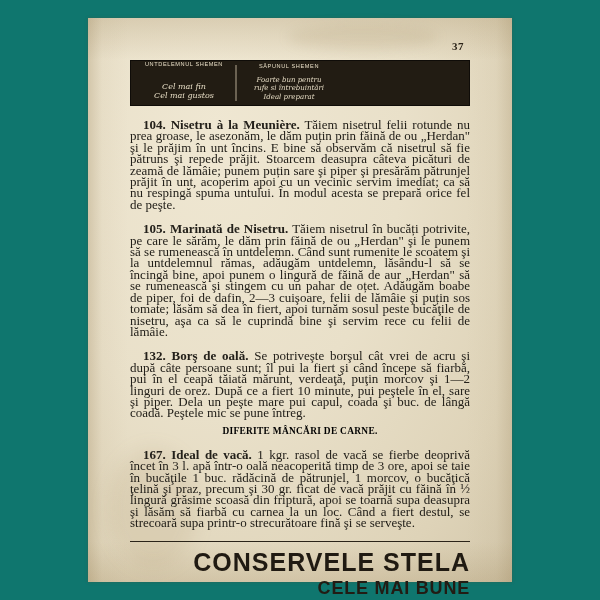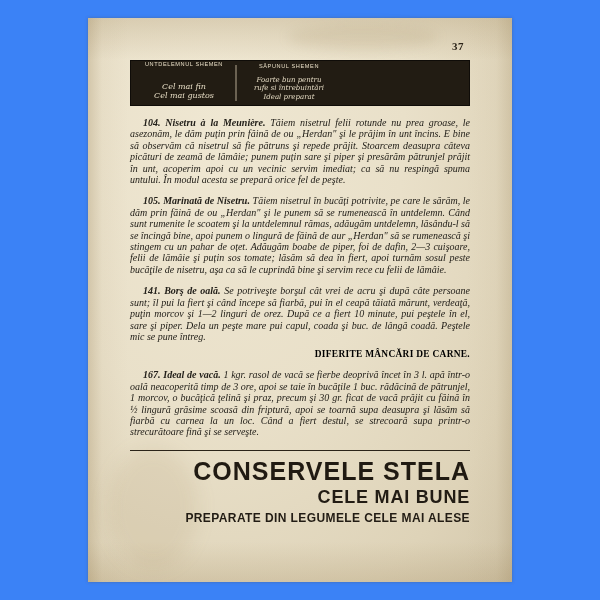--- a/index.html
+++ b/index.html
@@ -10,21 +10,21 @@
     overflow: hidden;
     background: #c9c3b4;
   }
   body {
     font-family: "Liberation Serif", serif;
   }
   .page {
     position: relative;
     width: 600px;
     height: 600px;
-    background: #3b82f6;
+    background: #0f766e;
   }
   
   .sheet {
     position: absolute;
     left: 88px;
     top: 18px;
     width: 424px;
     height: 564px;
     background:
       radial-gradient(ellipse at 30% 20%, #efe7d2 0%, #e9e0c9 45%, #ded3b8 80%, #d3c7ab 100%);
@@ -132,35 +132,34 @@
   }
   .ad-sep {
     width: 1px;
     background: #6b6252;
     margin: 4px 0;
   }
 
   
   .body-text {
     color: #23201a;
-    font-size: 10px;
+    font-size: 13px;
     line-height: 11.4px;
     text-align: justify;
-    font-style: italic;
   }
   .recipe {
     margin-bottom: 1px;
     text-indent: 13px;
   }
   .recipe .num,
   .recipe .name {
     font-weight: bold;
   }
   .section-head {
-    text-align: right;
+    text-align: center;
     font-weight: bold;
     font-size: 9.4px;
     letter-spacing: 0.3px;
     margin: 7px 0 6px 0;
   }
 
   
   .bottom-ad {
     margin-top: 12px;
     text-align: right;
@@ -230,21 +229,21 @@
           <span class="num">104.</span>
           <span class="name">Nisetru à la Meunière.</span>
           <span>Tăiem nisetrul felii rotunde nu prea groase, le asezonăm, le dăm puțin prin făină de ou „Herdan" şi le prăjim în unt încins. E bine să observăm că nisetrul să fie pătruns şi repede prăjit. Stoarcem deasupra câteva picături de zeamă de lămâie; punem puțin sare şi piper şi presărăm pătrunjel prăjit în unt, acoperim apoi cu un vecinic servim imediat; ca să nu respingă spuma untului. În modul acesta se prepară orice fel de peşte.</span>
         </p>
         <p class="recipe">
           <span class="num">105.</span>
           <span class="name">Marinată de Nisetru.</span>
           <span>Tăiem nisetrul în bucăți potrivite, pe care le sărăm, le dăm prin făină de ou „Herdan" şi le punem să se rumenească în untdelemn. Când sunt rumenite le scoatem şi la untdelemnul rămas, adăugăm untdelemn, lăsându-l să se încingă bine, apoi punem o lingură de făină de aur „Herdan" să se rumenească şi stingem cu un pahar de oțet. Adăugăm boabe de piper, foi de dafin, 2—3 cuişoare, felii de lămâie şi puțin sos tomate; lăsăm să dea în fiert, apoi turnăm sosul peste bucăţile de nisetru, aşa ca să le cuprindă bine şi servim rece cu felii de lămâie.</span>
         </p>
         <p class="recipe">
-          <span class="num">141.</span>
+          <span class="num">132.</span>
           <span class="name">Borş de oală.</span>
           <span>Se potriveşte borşul cât vrei de acru şi după câte persoane sunt; îl pui la fiert şi când începe să fiarbă, pui în el ceapă tăiată mărunt, verdeaţă, puţin morcov şi 1—2 linguri de orez. După ce a fiert 10 minute, pui peştele în el, sare şi piper. Dela un peşte mare pui capul, coada şi buc. de lângă coadă. Peştele mic se pune întreg.</span>
         </p>
       </div>
 
       <div class="section-head">DIFERITE MÂNCĂRI DE CARNE.</div>
 
       <div class="body-text">
         <p class="recipe">
           <span class="num">167.</span>

